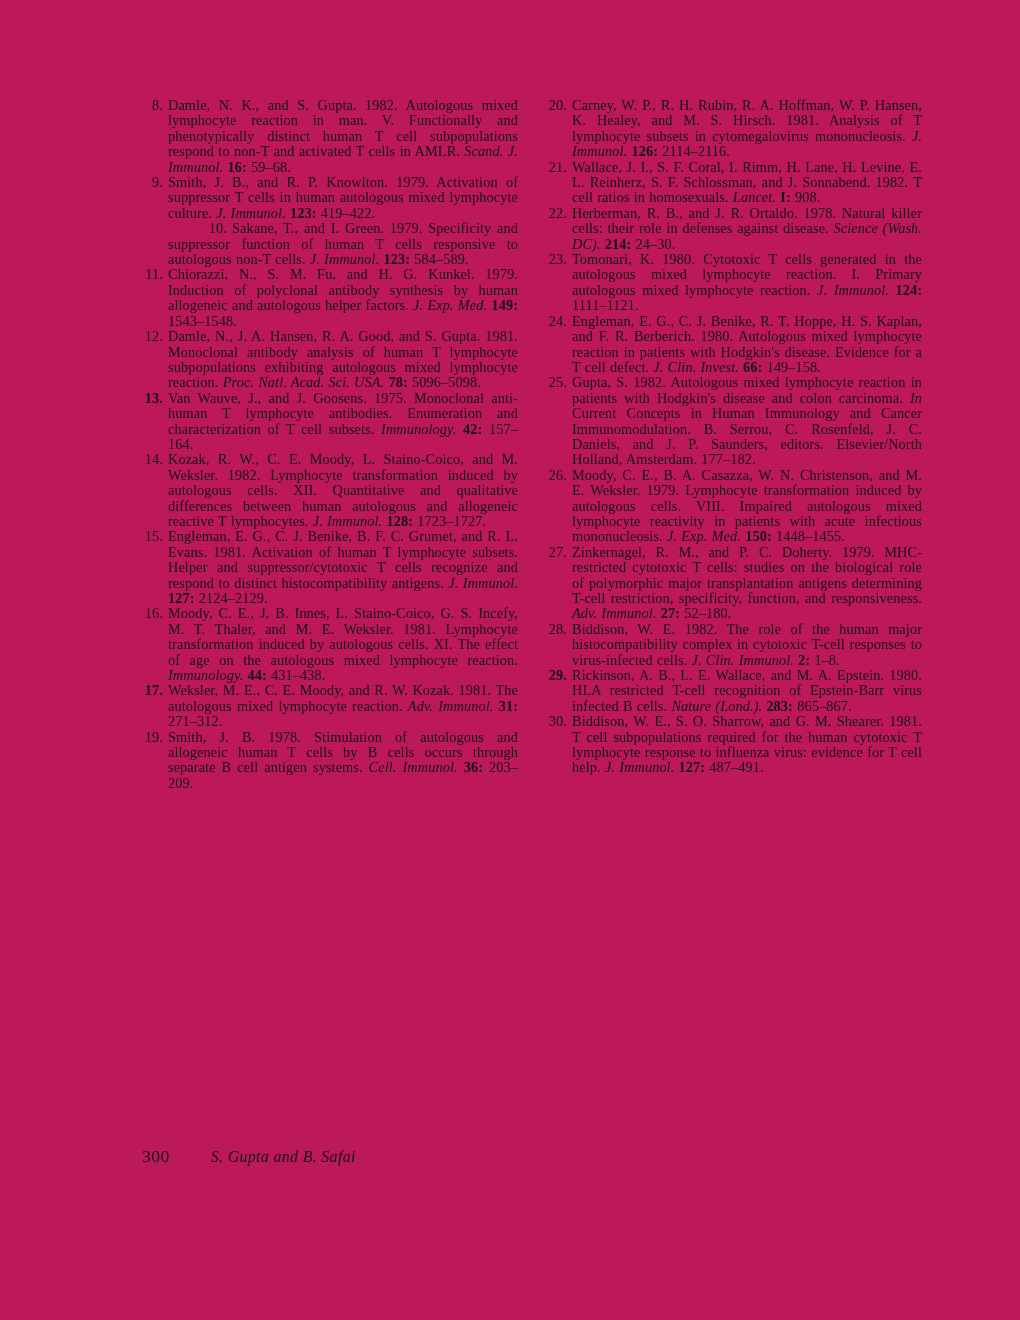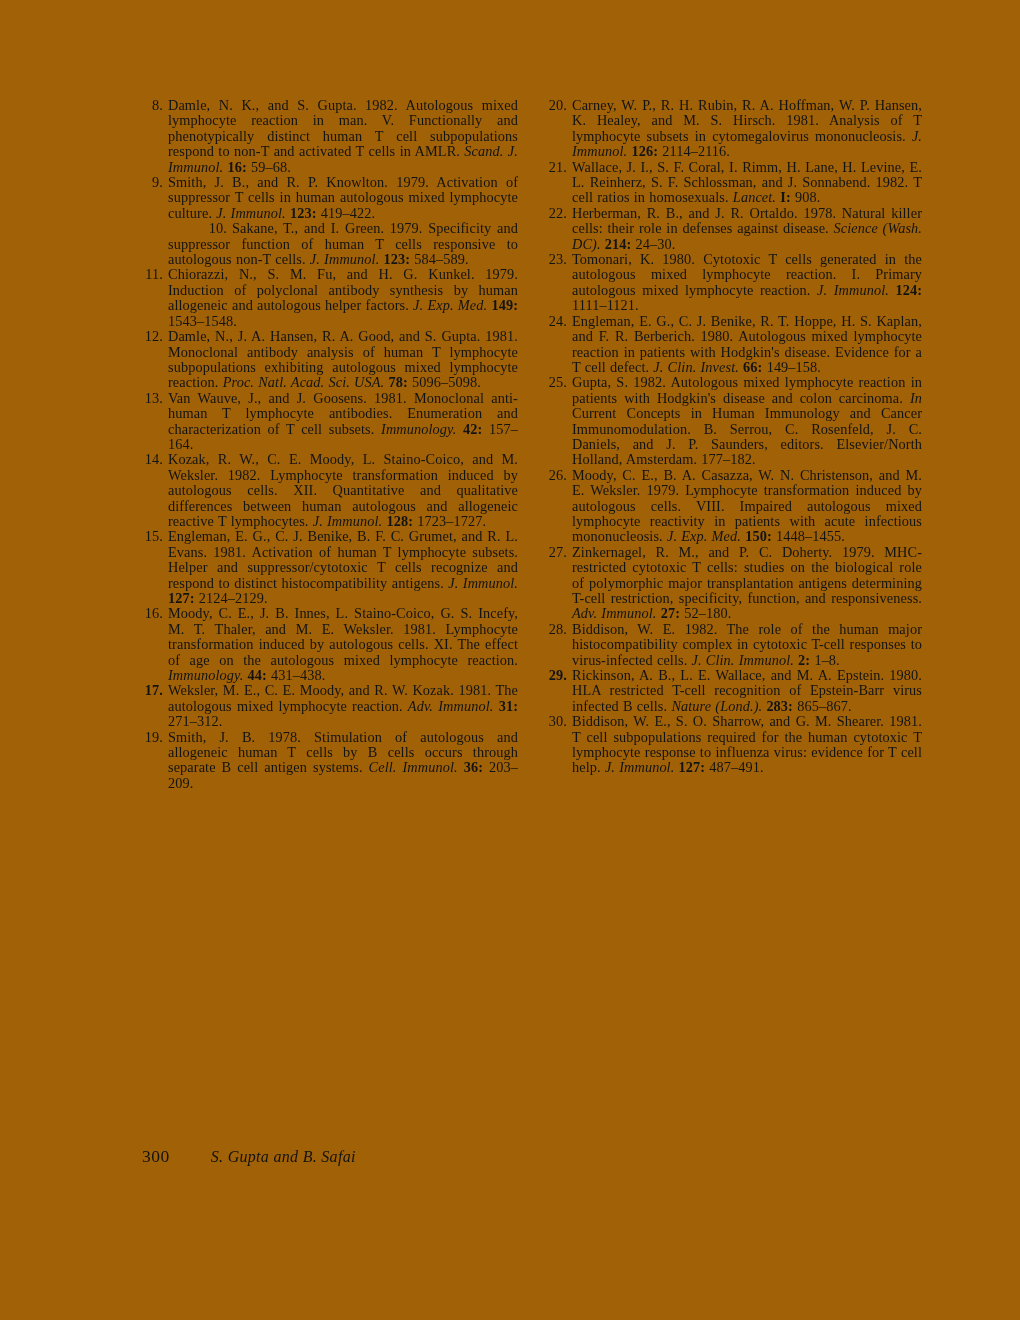--- a/index.html
+++ b/index.html
@@ -8,21 +8,21 @@
     height: 1320px;
     background: #ffffff;
     position: relative;
     font-family: "Liberation Serif", serif;
     color: #131313;
     overflow: hidden;
   }
   .page {
     position: absolute;
     inset: 0;
-    background: #a16207;
+    background: #be185d;
   }
   .columns {
     position: absolute;
     top: 98px;
     left: 140px;
     width: 782px;
     display: flex;
     gap: 26px;
   }
   .col {
@@ -70,21 +70,21 @@
 
 <div class="page">
 
   <div class="columns">
     <div class="col">
         <div class="ref"><span class="ref-num st-n" style="font-weight: normal;">8.</span><span class="st-n">Damle, N. K., and S. Gupta. 1982. Autologous mixed lymphocyte reaction in man. V. Functionally and phenotypically distinct human T cell subpopulations respond to non-T and activated T cells in AMLR. </span><span class="st-i">Scand. J. Immunol. </span><span class="st-b">16:</span><span class="st-n"> 59–68.</span></div>
         <div class="ref"><span class="ref-num st-n" style="font-weight: normal;">9.</span><span class="st-n">Smith, J. B., and R. P. Knowlton. 1979. Activation of suppressor T cells in human autologous mixed lymphocyte culture. </span><span class="st-i">J. Immunol. </span><span class="st-b">123:</span><span class="st-n"> 419–422.</span></div>
         <div class="ref"><span class="ref-num st-n" style="font-weight: normal; margin-left: 36px;">10.</span><span class="st-n">Sakane, T., and I. Green. 1979. Specificity and suppressor function of human T cells responsive to autologous non-T cells. </span><span class="st-i">J. Immunol. </span><span class="st-b">123:</span><span class="st-n"> 584–589.</span></div>
         <div class="ref"><span class="ref-num st-n" style="font-weight: normal;">11.</span><span class="st-n">Chiorazzi, N., S. M. Fu, and H. G. Kunkel. 1979. Induction of polyclonal antibody synthesis by human allogeneic and autologous helper factors. </span><span class="st-i">J. Exp. Med. </span><span class="st-b">149:</span><span class="st-n"> 1543–1548.</span></div>
         <div class="ref"><span class="ref-num st-n" style="font-weight: normal;">12.</span><span class="st-n">Damle, N., J. A. Hansen, R. A. Good, and S. Gupta. 1981. Monoclonal antibody analysis of human T lymphocyte subpopulations exhibiting autologous mixed lymphocyte reaction. </span><span class="st-i">Proc. Natl. Acad. Sci. USA. </span><span class="st-b">78:</span><span class="st-n"> 5096–5098.</span></div>
-        <div class="ref"><span class="ref-num st-n" style="font-weight: normal;">13.</span><span class="st-n">Van Wauve, J., and J. Goosens. 1981. Monoclonal anti-human T lymphocyte antibodies. Enumeration and characterization of T cell subsets. </span><span class="st-i">Immunology. </span><span class="st-b">42:</span><span class="st-n"> 157–164.</span></div>
+        <div class="ref"><span class="ref-num st-n" style="font-weight: bold;">13.</span><span class="st-n">Van Wauve, J., and J. Goosens. 1975. Monoclonal anti-human T lymphocyte antibodies. Enumeration and characterization of T cell subsets. </span><span class="st-i">Immunology. </span><span class="st-b">42:</span><span class="st-n"> 157–164.</span></div>
         <div class="ref"><span class="ref-num st-n" style="font-weight: normal;">14.</span><span class="st-n">Kozak, R. W., C. E. Moody, L. Staino-Coico, and M. Weksler. 1982. Lymphocyte transformation induced by autologous cells. XII. Quantitative and qualitative differences between human autologous and allogeneic reactive T lymphocytes. </span><span class="st-i">J. Immunol. </span><span class="st-b">128:</span><span class="st-n"> 1723–1727.</span></div>
         <div class="ref"><span class="ref-num st-n" style="font-weight: normal;">15.</span><span class="st-n">Engleman, E. G., C. J. Benike, B. F. C. Grumet, and R. L. Evans. 1981. Activation of human T lymphocyte subsets. Helper and suppressor/cytotoxic T cells recognize and respond to distinct histocompatibility antigens. </span><span class="st-i">J. Immunol. </span><span class="st-b">127:</span><span class="st-n"> 2124–2129.</span></div>
         <div class="ref"><span class="ref-num st-n" style="font-weight: normal;">16.</span><span class="st-n">Moody, C. E., J. B. Innes, L. Staino-Coico, G. S. Incefy, M. T. Thaler, and M. E. Weksler. 1981. Lymphocyte transformation induced by autologous cells. XI. The effect of age on the autologous mixed lymphocyte reaction. </span><span class="st-i">Immunology. </span><span class="st-b">44:</span><span class="st-n"> 431–438.</span></div>
         <div class="ref"><span class="ref-num st-n" style="font-weight: bold;">17.</span><span class="st-n">Weksler, M. E., C. E. Moody, and R. W. Kozak. 1981. The autologous mixed lymphocyte reaction. </span><span class="st-i">Adv. Immunol. </span><span class="st-b">31:</span><span class="st-n"> 271–312.</span></div>
         <div class="ref"><span class="ref-num st-n" style="font-weight: normal;">19.</span><span class="st-n">Smith, J. B. 1978. Stimulation of autologous and allogeneic human T cells by B cells occurs through separate B cell antigen systems. </span><span class="st-i">Cell. Immunol. </span><span class="st-b">36:</span><span class="st-n"> 203–209.</span></div>
       </div>
     <div class="col">
         <div class="ref"><span class="ref-num st-n" style="font-weight: normal;">20.</span><span class="st-n">Carney, W. P., R. H. Rubin, R. A. Hoffman, W. P. Hansen, K. Healey, and M. S. Hirsch. 1981. Analysis of T lymphocyte subsets in cytomegalovirus mononucleosis. </span><span class="st-i">J. Immunol. </span><span class="st-b">126:</span><span class="st-n"> 2114–2116.</span></div>
         <div class="ref"><span class="ref-num st-n" style="font-weight: normal;">21.</span><span class="st-n">Wallace, J. I., S. F. Coral, I. Rimm, H. Lane, H. Levine, E. L. Reinherz, S. F. Schlossman, and J. Sonnabend. 1982. T cell ratios in homosexuals. </span><span class="st-i">Lancet. </span><span class="st-b">I:</span><span class="st-n"> 908.</span></div>
         <div class="ref"><span class="ref-num st-n" style="font-weight: normal;">22.</span><span class="st-n">Herberman, R. B., and J. R. Ortaldo. 1978. Natural killer cells: their role in defenses against disease. </span><span class="st-i">Science (Wash. DC). </span><span class="st-b">214:</span><span class="st-n"> 24–30.</span></div>

